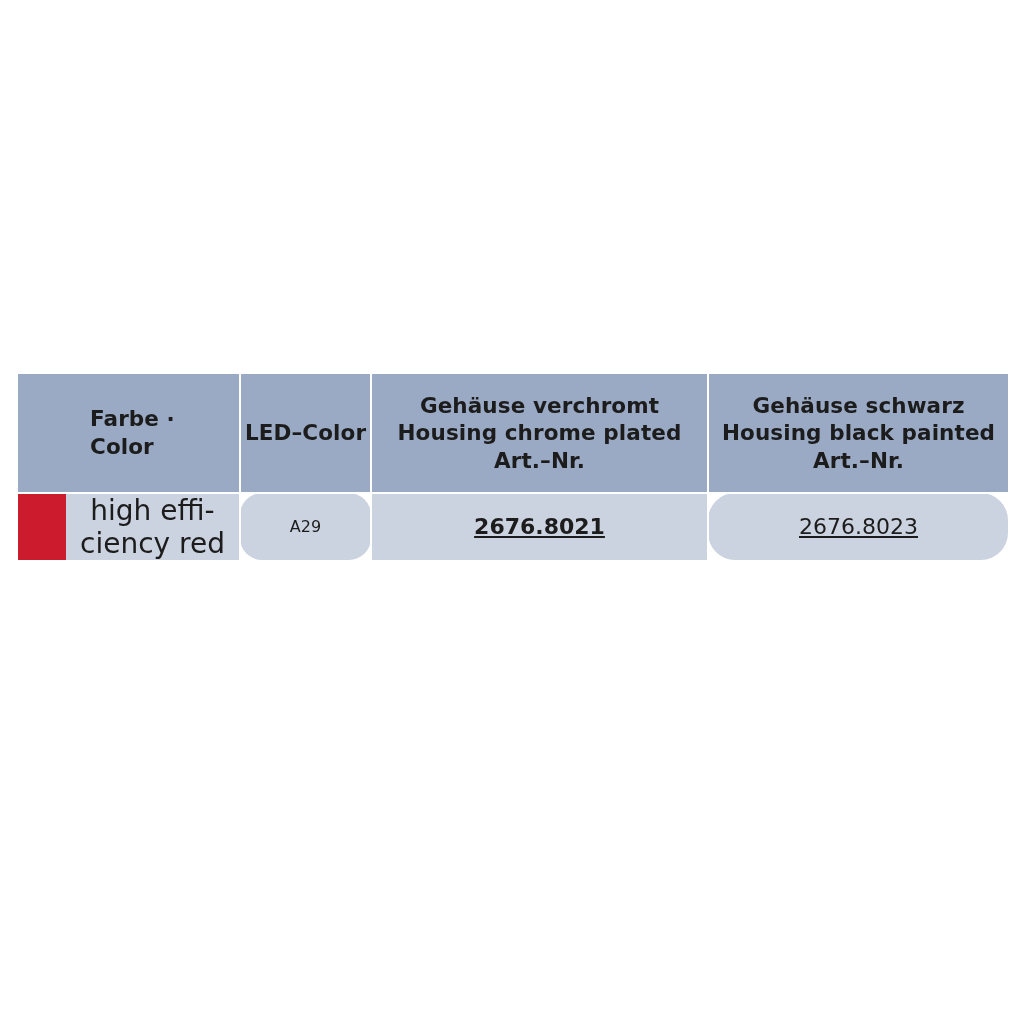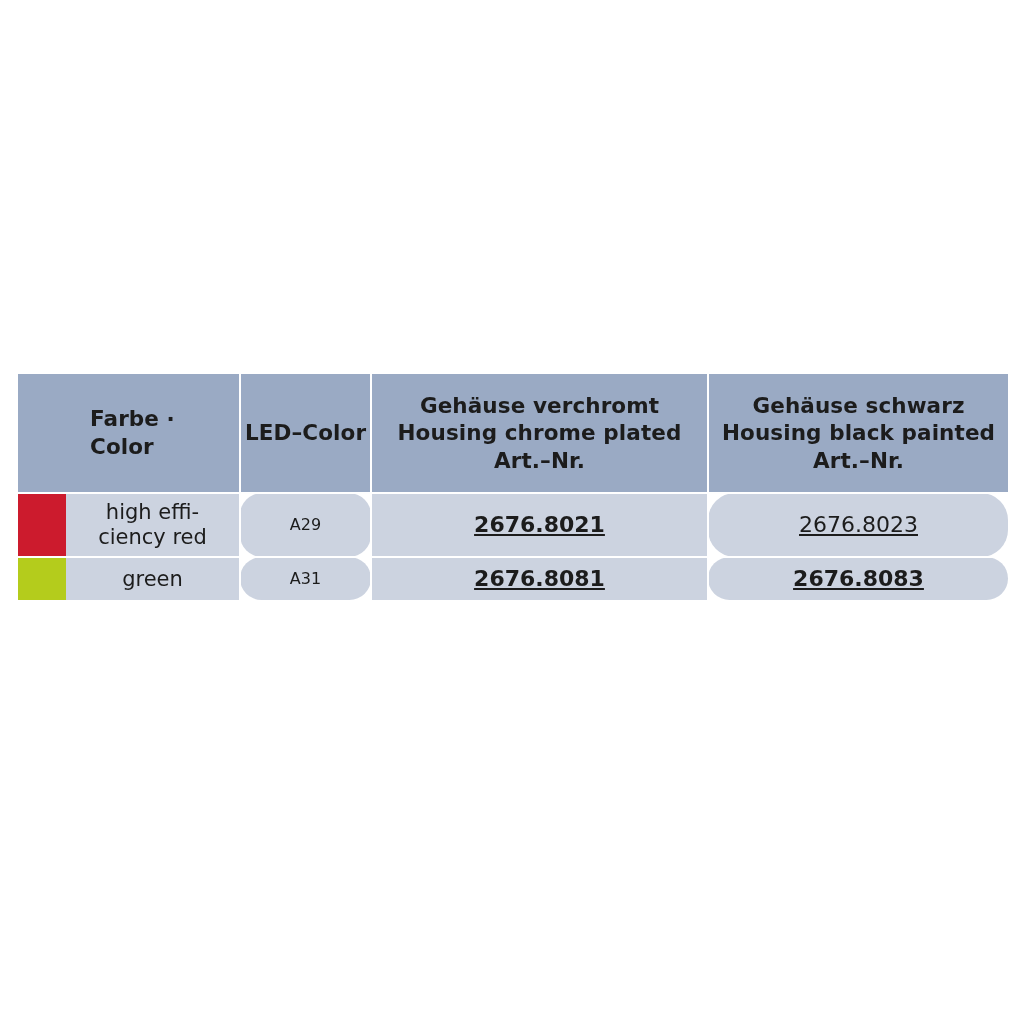--- a/index.html
+++ b/index.html
@@ -65,21 +65,21 @@
   }
   tbody td:last-child { border-right: none; border-radius: 27px; }
   tbody td.swatch {
     border-right: none;
     border-top: 2px solid #ffffff;
     padding: 0;
   }
   tbody tr.r1 td { height: 62px; }
   tbody tr.r2 td, tbody tr.r3 td { height: 42px; }
 
-  td.colorname { font-size: 21px; }
+  td.colorname { font-size: 28px; }
   td.led { font-size: 16px; border-radius: 22px; }
   .artnr { font-size: 22px; text-decoration: underline; }
   .artnr.bold { font-weight: bold; }
   .swatch-box {
     width: 48px;
     height: 100%;
     display: block;
   }
   .tworow { display: block; }
 </style>
@@ -118,24 +118,15 @@
           <span class="swatch-box" id="sw0" style="background: rgb(204, 27, 45);"></span>
         </td>
         <td class="colorname">
           <span class="tworow">high effi-</span>
           <span class="tworow">ciency red</span>
         </td>
         <td class="led">A29</td>
         <td class="artnr bold">2676.8021</td>
         <td class="artnr">2676.8023</td>
       </tr>
-      <tr class="r3">
-        <td class="swatch">
-          <span class="swatch-box" id="sw2" style="background: rgb(180, 204, 28);"></span>
-        </td>
-        <td class="colorname">green</td>
-        <td class="led">A31</td>
-        <td class="artnr bold">2676.8081</td>
-        <td class="artnr bold">2676.8083</td>
-      </tr>
     </tbody>
   </table>
 </div>
 
 </body></html>

